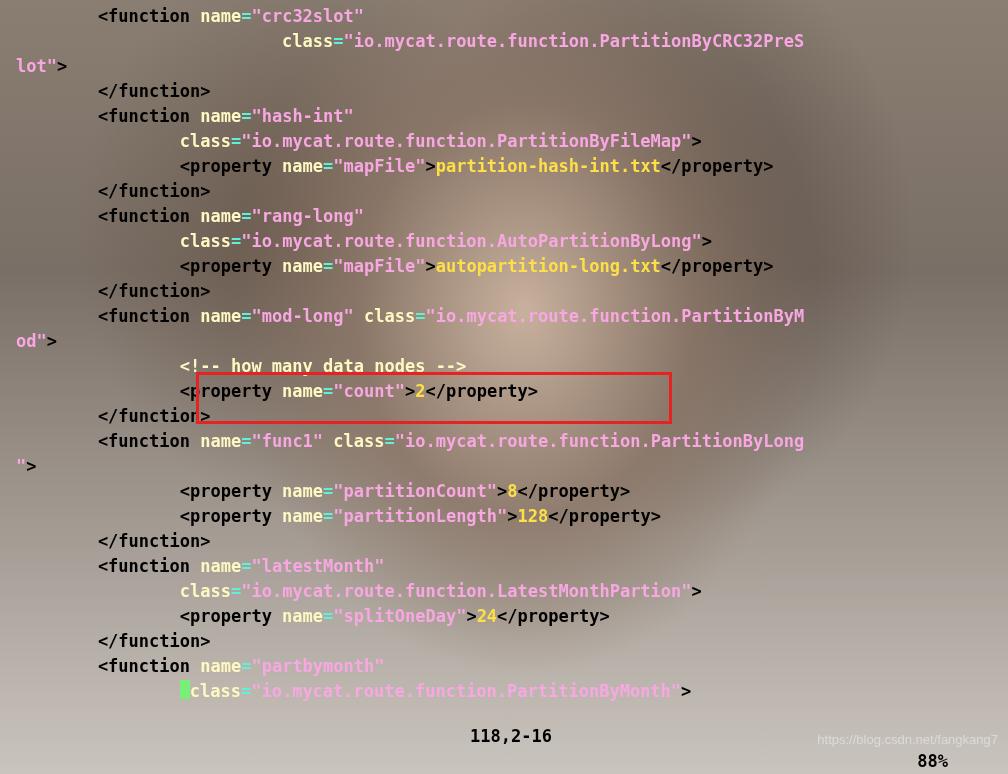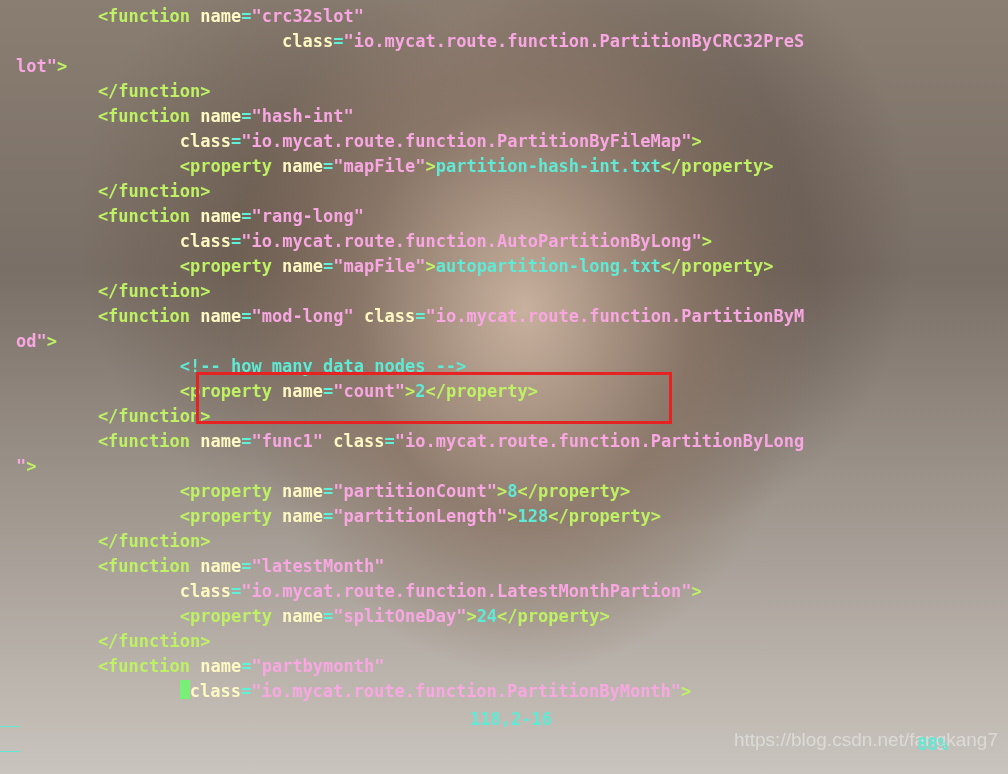--- a/index.html
+++ b/index.html
@@ -25,53 +25,52 @@
       linear-gradient(180deg, #8a7e72 0%, #7a6f66 35%, #b8b1a9 85%, #c9c4be 100%);
     filter: blur(0.3px);
   }
   .code {
     position: absolute;
     top: 4px;
     left: 0;
     right: 0;
     padding-left: 16px;
   }
-  .tag { color: #bef264; }
+  .tag { color: #000000; }
   .attrname { color: #fef9c3; }
   .eq { color: #5ff0d8; }
   .attrval { color: #f8a7e2; }
-  .text { color: #5eead4; }
-  .comment { color: #5eead4; }
+  .text { color: #fde047; }
+  .comment { color: #fef9c3; }
   .redbox {
     position: absolute;
     border: 3px solid #e62222;
     pointer-events: none;
   }
   .cursor {
     display: inline-block;
     width: 10px;
     height: 19px;
     background: #78f078;
     vertical-align: -2px;
   }
   .statusbar {
     position: absolute;
-    bottom: 17px;
+    bottom: 0;
     left: 0;
     right: 0;
-    color: #5eead4;
+    color: #000000;
     font-weight: bold;
-    text-decoration: underline;
   }
   .watermark {
     position: absolute;
     right: 10px;
     bottom: 22px;
     color: rgba(240,240,240,0.55);
-    font-size: 19px;
+    font-size: 13px;
     font-weight: normal;
     font-family: sans-serif;
   }
 </style>
 </head>
 <body>
 
 
 
 <div class="bg"></div>

